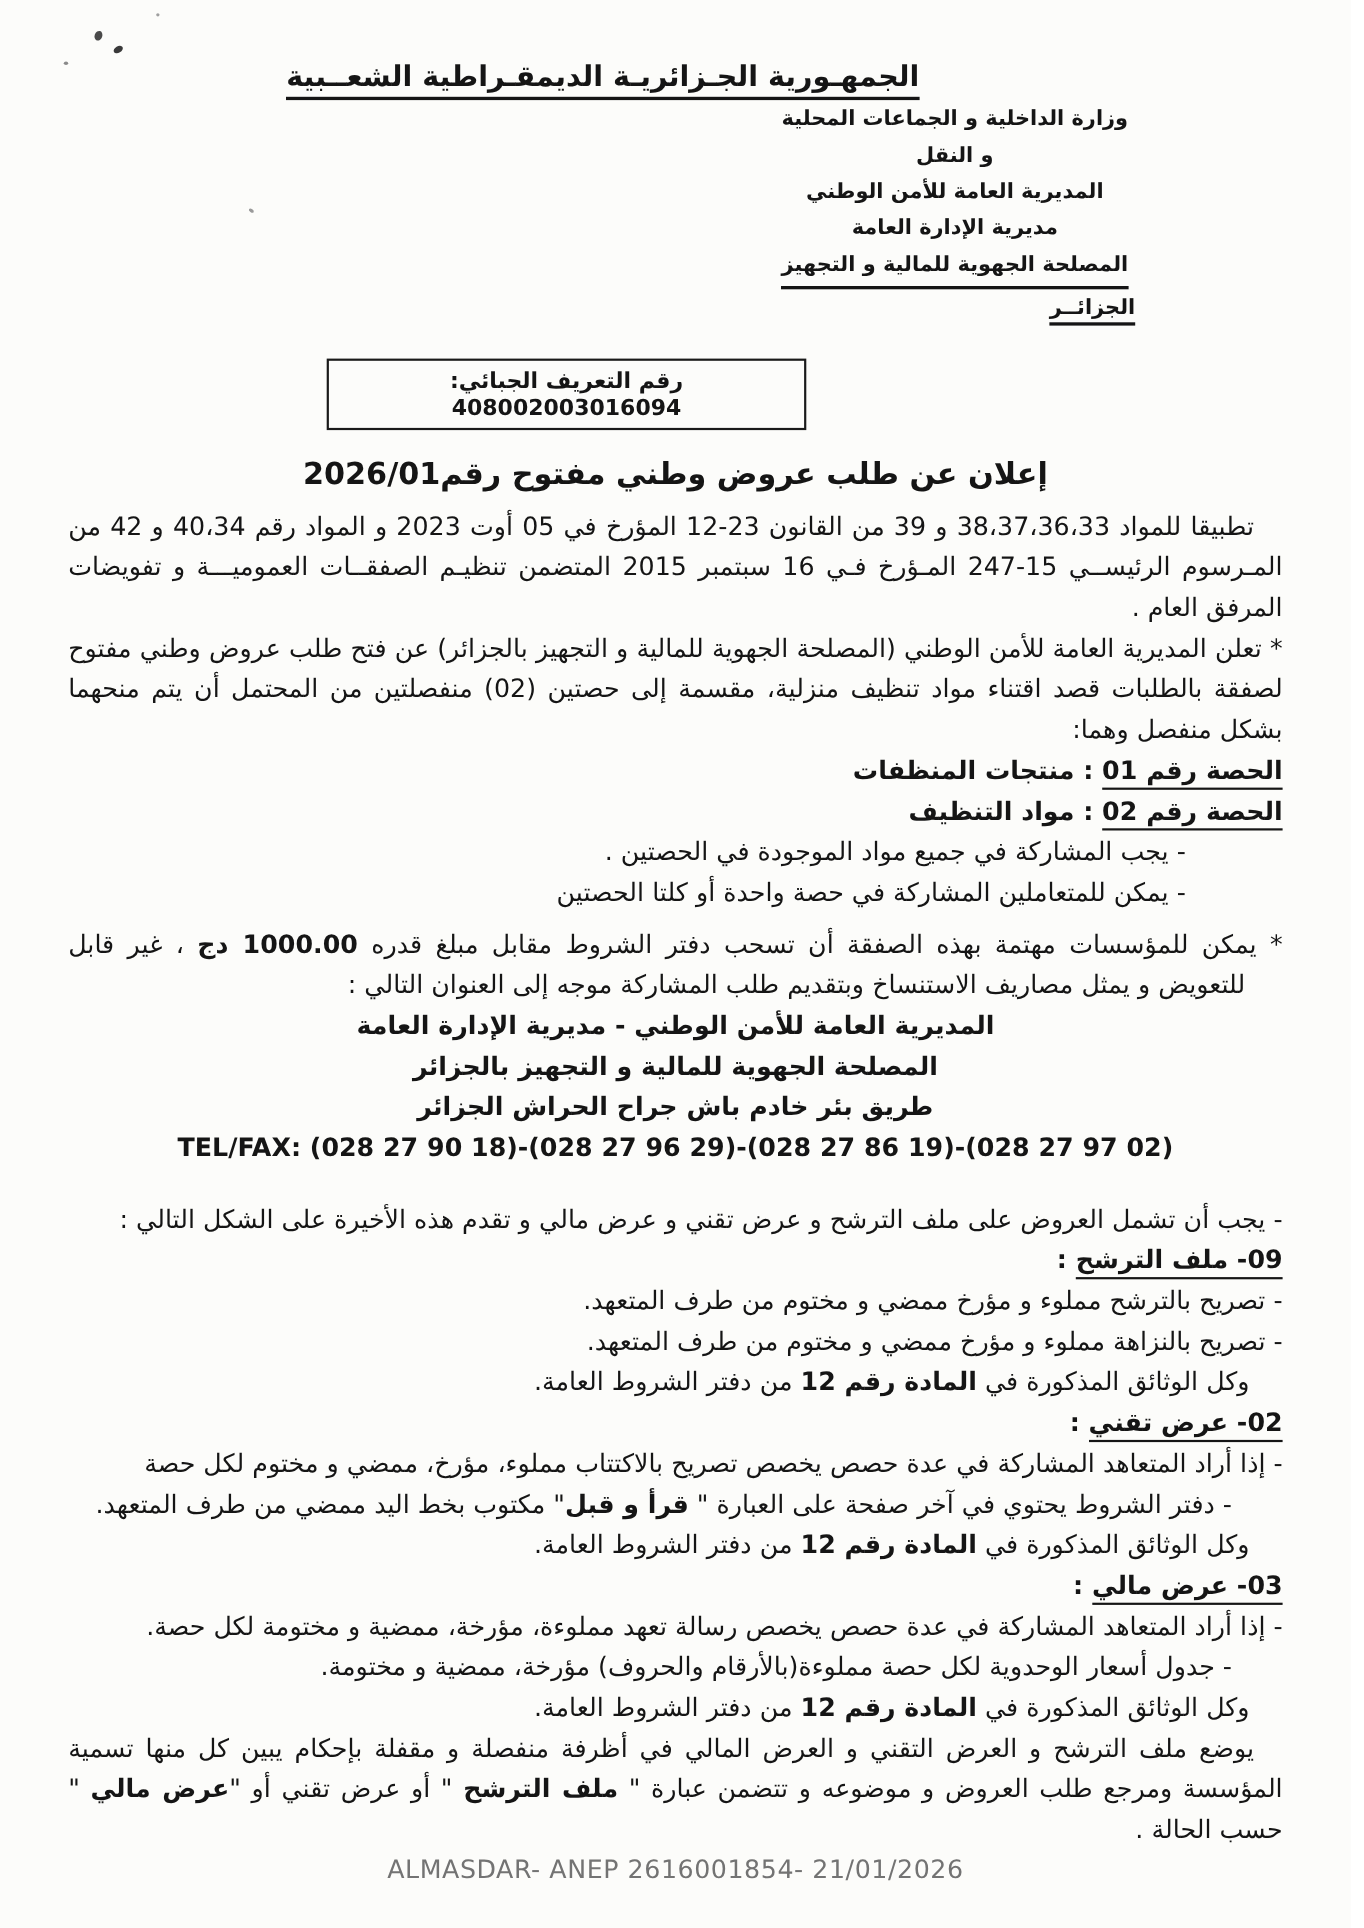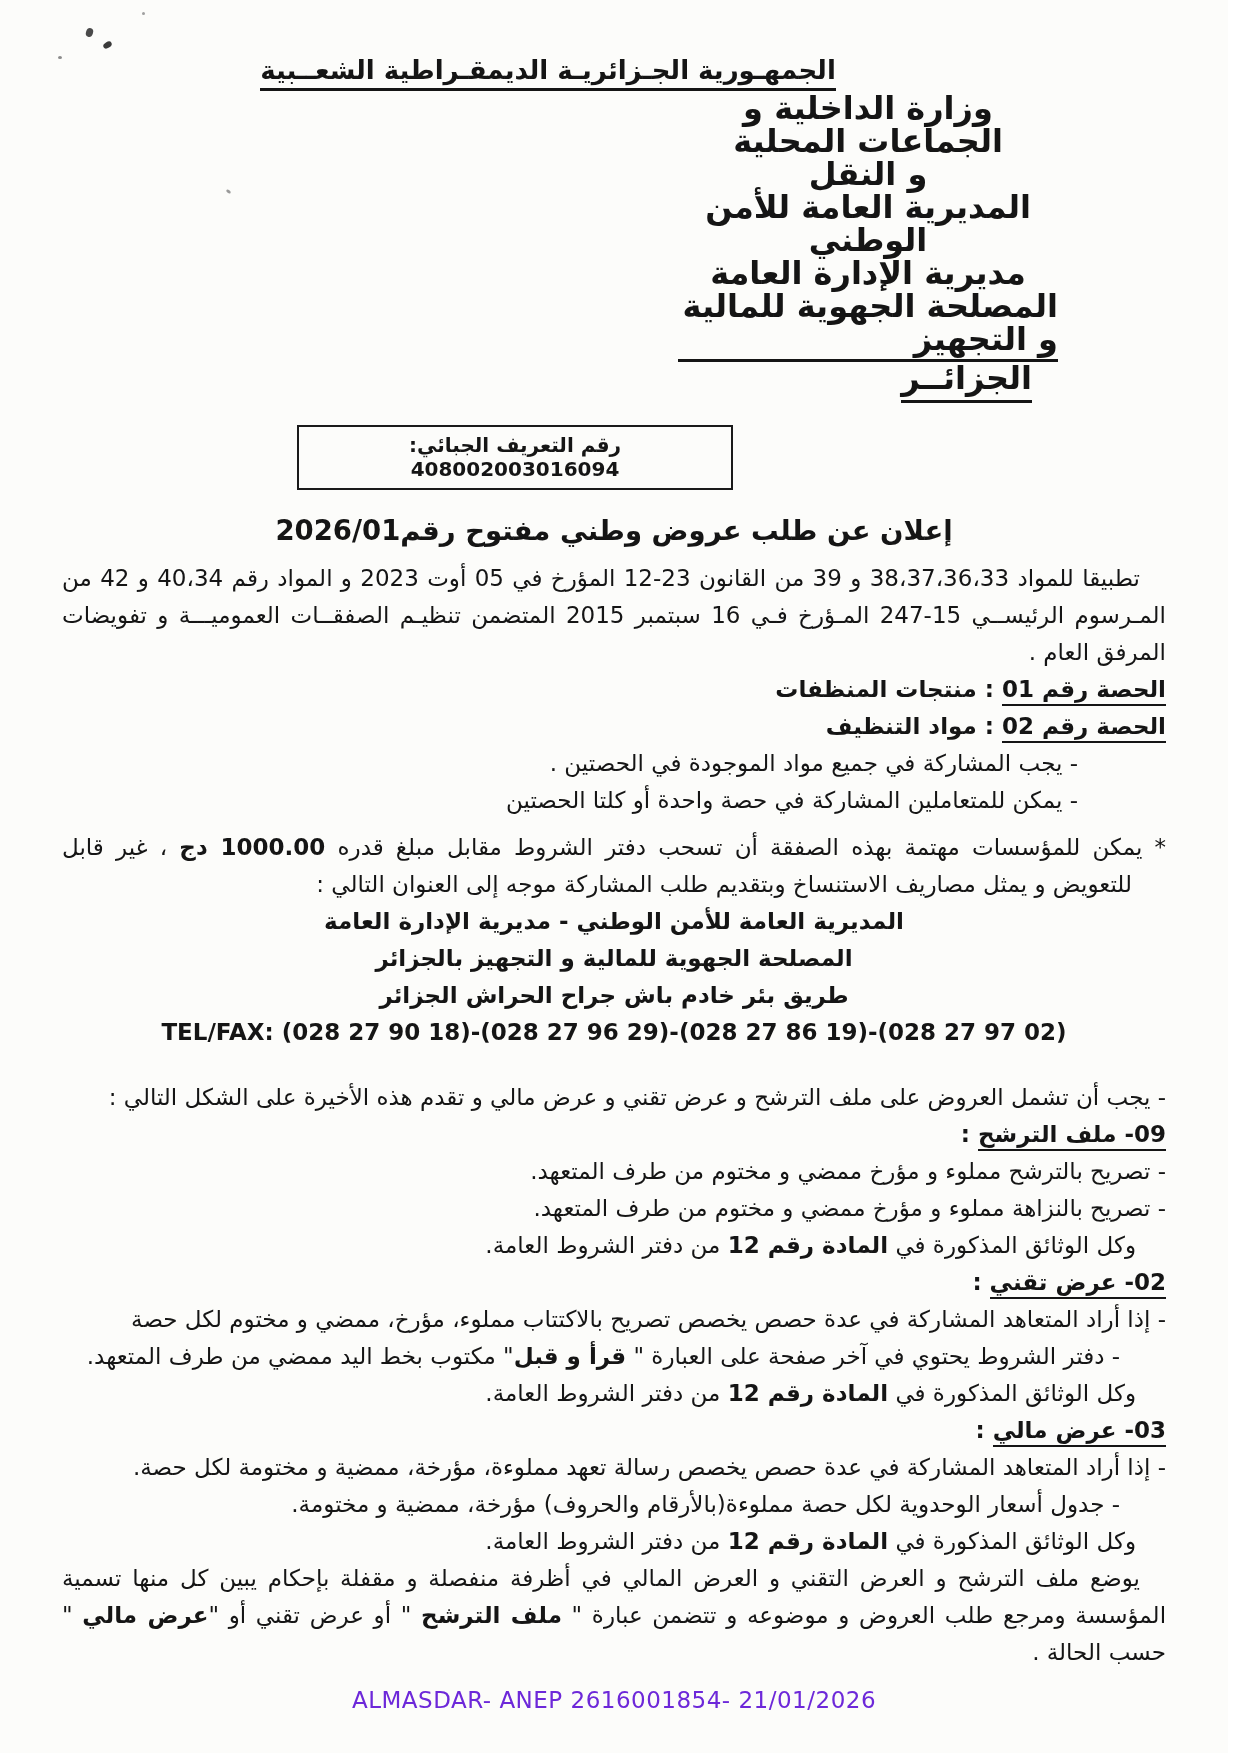--- a/index.html
+++ b/index.html
@@ -3,42 +3,42 @@
 <meta charset="utf-8">
 <style>
   html,body{margin:0;padding:0;background:#ffffff;}
   .page{position:relative;width:1228px;height:1753px;background:#fcfcfa;overflow:hidden;
         font-family:"DejaVu Sans",sans-serif;color:#151515;}
   .content{position:absolute;top:52px;right:62px;left:62px;direction:rtl;}
   .republic{text-align:center;font-weight:bold;font-size:26px;line-height:36px;
             position:relative;left:-66px;margin-bottom:4px;}
   .u2{border-bottom:3px solid #151515;padding-bottom:3px;}
   .org{width:380px;margin-right:108px;text-align:center;font-weight:bold;
-       font-size:32px;line-height:33px;}
+       font-size:19px;line-height:33px;}
   .org .svc{display:inline-block;margin-top:0;text-align:right;}
   .city-line{text-align:right;margin-right:26px;}
   .taxbox{border:2px solid #1a1a1a;width:424px;margin-top:30px;margin-right:433px;
           text-align:center;font-weight:bold;font-size:20px;padding:6px 4px 7px 4px;}
   .taxbox .num{white-space:nowrap;}
   .doc-title{text-align:center;font-weight:bold;font-size:27.5px;margin-top:24px;}
   .body-blocks{margin-top:14px;}
   .blk{font-size:23px;line-height:37px;text-align:justify;}
   .b{font-weight:bold;}
   .u{border-bottom:2px solid #151515;padding-bottom:2px;}
   .ind1{text-indent:26px;}
   .mr-a{margin-right:30px;}
   .mr-b{margin-right:46px;}
   .mr-c{margin-right:88px;}
   .hang{padding-right:34px;text-indent:-34px;}
   .center{text-align:center;text-align-last:center;}
   .ltr{direction:ltr;}
   .gap-sm{margin-top:10px;}
   .gap-lg{margin-top:28px;}
   .footer{position:absolute;left:0;right:0;bottom:40px;text-align:center;direction:ltr;
-          font-size:23px;color:#6d28d9;letter-spacing:.5px;}
+          font-size:23px;color:#737373;letter-spacing:.5px;}
   .speck{position:absolute;background:#4a4a4a;border-radius:50%;}
   .s1{left:86px;top:28px;width:7px;height:9px;transform:rotate(20deg);}
   .s2{left:103px;top:42px;width:9px;height:6px;transform:rotate(-30deg);background:#3a3a3a;}
   .s3{left:58px;top:56px;width:4px;height:3px;background:#8a8a8a;}
   .s4{left:226px;top:190px;width:5px;height:3px;background:#9a9a9a;transform:rotate(35deg);}
   .s5{left:142px;top:12px;width:3px;height:3px;background:#9f9f9f;}
 </style>
 </head>
 <body>
 
@@ -72,20 +72,21 @@
 
     <div class="taxbox">
       <span>رقم التعريف الجبائي:</span>
       <span class="num">408002003016094</span>
     </div>
 
     <div class="doc-title">إعلان عن طلب عروض وطني مفتوح رقم01/‏2026</div>
 
     <div class="body-blocks">
         <div class="blk ind1"><span>تطبيقا للمواد 33،‏36،‏37،‏38 و 39 من القانون 23-‏12 المؤرخ في 05 أوت 2023 و المواد رقم 34،‏40 و 42 من المـرسوم الرئيســي 15-‏247 المـؤرخ فـي 16 سبتمبر 2015 المتضمن تنظيـم الصفقــات العموميـــة و تفويضات المرفق العام .</span></div>
+        <div class="blk "><span>* تعلن المديرية العامة للأمن الوطني (المصلحة الجهوية للمالية و التجهيز بالجزائر) عن فتح طلب عروض وطني مفتوح لصفقة بالطلبات قصد اقتناء مواد تنظيف منزلية، مقسمة إلى  حصتين (02) منفصلتين من المحتمل أن يتم منحهما بشكل منفصل وهما:</span></div>
         <div class="blk "><span class="b u">الحصة رقم 01</span><span class="b"> : منتجات المنظفات</span></div>
         <div class="blk "><span class="b u">الحصة رقم 02</span><span class="b"> : مواد التنظيف</span></div>
         <div class="blk mr-c"><span>- يجب المشاركة في جميع مواد الموجودة في الحصتين .</span></div>
         <div class="blk mr-c"><span>- يمكن للمتعاملين المشاركة في حصة واحدة أو كلتا الحصتين</span></div>
         <div class="blk hang gap-sm"><span>* يمكن للمؤسسات مهتمة بهذه الصفقة أن تسحب دفتر الشروط  مقابل مبلغ قدره </span><span class="b">1000.00 دج</span><span> ، غير قابل للتعويض و يمثل مصاريف الاستنساخ وبتقديم طلب المشاركة موجه إلى العنوان التالي :</span></div>
         <div class="blk center"><span class="b">المديرية العامة للأمن الوطني - مديرية الإدارة العامة</span></div>
         <div class="blk center"><span class="b">المصلحة الجهوية للمالية و التجهيز بالجزائر</span></div>
         <div class="blk center"><span class="b">طريق بئر خادم باش جراح الحراش الجزائر</span></div>
         <div class="blk center ltr"><span class="b">TEL/FAX: (028 27 90 18)-(028 27 96 29)-(028 27 86 19)-(028 27 97 02)</span></div>
         <div class="blk gap-lg"><span>- يجب أن تشمل العروض على ملف الترشح و عرض تقني و عرض مالي و تقدم هذه الأخيرة على الشكل التالي :</span></div>

